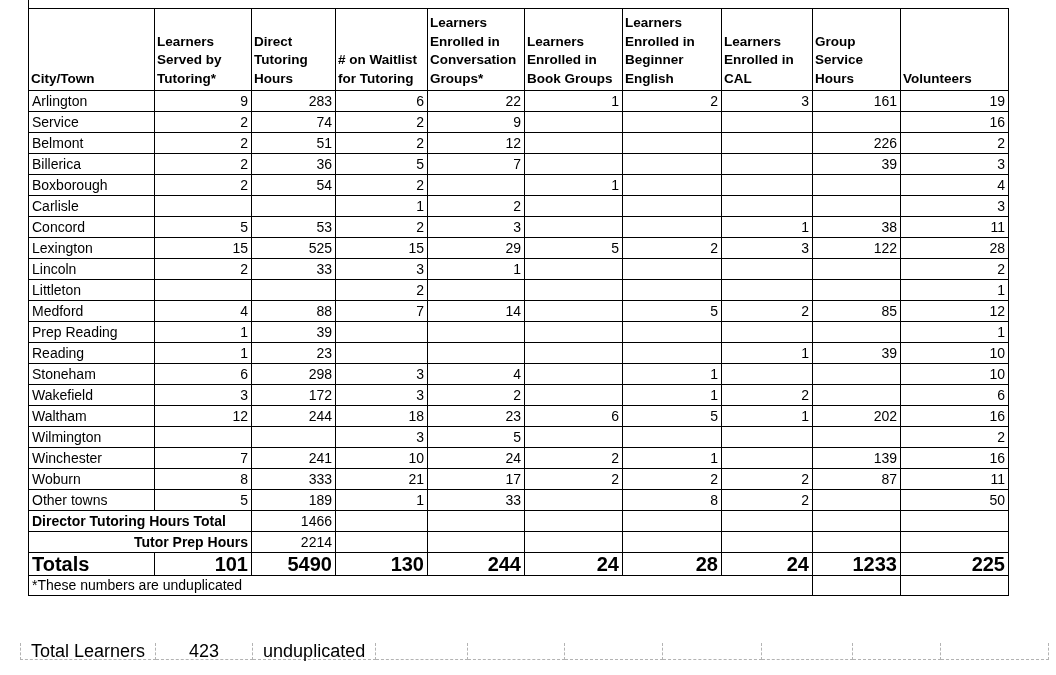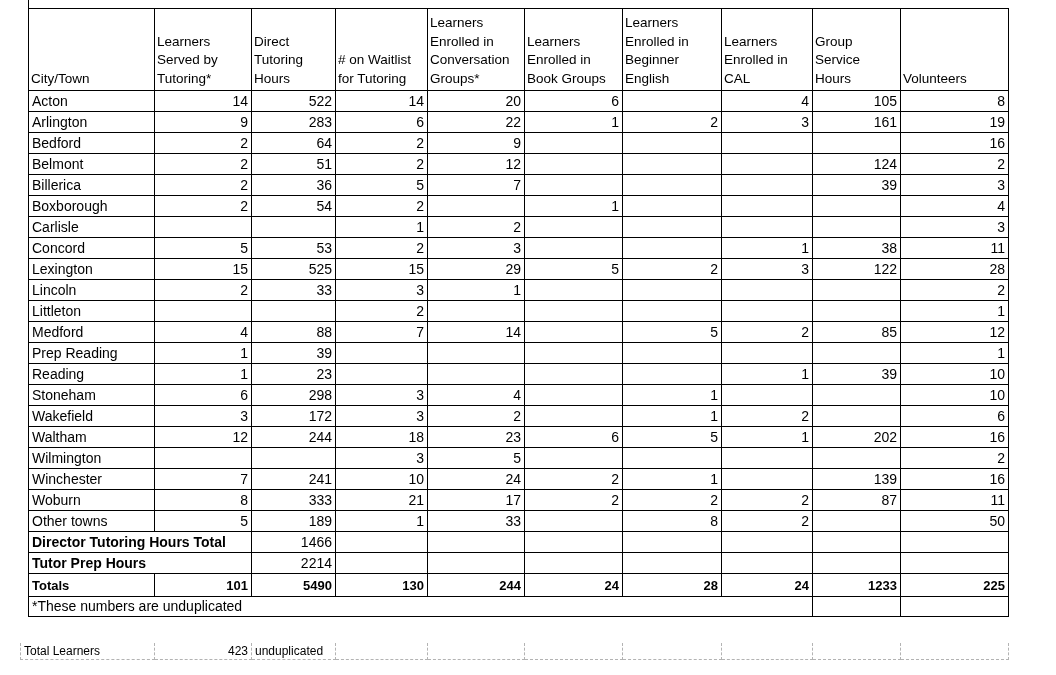--- a/index.html
+++ b/index.html
@@ -11,36 +11,36 @@
 
   table{border-collapse:collapse;table-layout:fixed;}
   .main-table{position:absolute;left:28px;top:8px;}
   .main-table td{
     border:1px solid #000;
     font-size:14px;line-height:19px;height:20px;
     padding:0 3px;white-space:nowrap;overflow:visible;
     vertical-align:middle;
   }
   .main-table tr.hdr td{
-    font-weight:normal;font-size:13.5px;line-height:18.5px;
+    font-weight:bold;font-size:13.5px;line-height:18.5px;
     vertical-align:bottom;white-space:normal;
     height:78px;padding:1px 2px 2px 2px;
   }
   .num{text-align:right;}
   .city{text-align:left;}
   tr.summary td.slabel{font-weight:bold;}
-  tr.summary td.slabel.centered{text-align:left;}
-  tr.totals td{font-weight:bold;font-size:13px;height:22px;}
+  tr.summary td.slabel.centered{text-align:right;}
+  tr.totals td{font-weight:bold;font-size:20px;height:22px;}
   tr.footnote td{height:19px;}
 
   .bottom-table{position:absolute;left:20px;top:643px;}
   .bottom-table td{
     border:1px dashed #b3b3b3;border-top:none;
-    font-size:12px;line-height:16px;height:16px;
-    padding:0 3px;white-space:nowrap;overflow:visible;
+    font-size:18px;line-height:16px;height:16px;
+    padding:0 10px;white-space:nowrap;overflow:visible;text-align:center;
   }
 </style>
 </head>
 <body>
 
 <div class="sheet">
   <div class="top-stub"></div>
 
   <table class="main-table" id="main-table">
     <colgroup>
@@ -62,65 +62,53 @@
           <td class="h">Direct Tutoring Hours</td>
           <td class="h"># on Waitlist for Tutoring</td>
           <td class="h">Learners Enrolled in Conversation Groups*</td>
           <td class="h">Learners Enrolled in Book Groups</td>
           <td class="h">Learners Enrolled in Beginner English</td>
           <td class="h">Learners Enrolled in CAL</td>
           <td class="h">Group Service Hours</td>
           <td class="h">Volunteers</td>
         </tr>
         <tr class="data">
-          <td class="city">Acton</td>
-          <td class="num">14</td>
-          <td class="num">522</td>
-          <td class="num">14</td>
-          <td class="num">20</td>
-          <td class="num">6</td>
-          <td class="num"></td>
-          <td class="num">4</td>
-          <td class="num">105</td>
-          <td class="num">8</td>
-        </tr>
-        <tr class="data">
           <td class="city">Arlington</td>
           <td class="num">9</td>
           <td class="num">283</td>
           <td class="num">6</td>
           <td class="num">22</td>
           <td class="num">1</td>
           <td class="num">2</td>
           <td class="num">3</td>
           <td class="num">161</td>
           <td class="num">19</td>
         </tr>
         <tr class="data">
-          <td class="city">Bedford</td>
-          <td class="num">2</td>
-          <td class="num">64</td>
+          <td class="city">Service</td>
+          <td class="num">2</td>
+          <td class="num">74</td>
           <td class="num">2</td>
           <td class="num">9</td>
           <td class="num"></td>
           <td class="num"></td>
           <td class="num"></td>
           <td class="num"></td>
           <td class="num">16</td>
         </tr>
         <tr class="data">
           <td class="city">Belmont</td>
           <td class="num">2</td>
           <td class="num">51</td>
           <td class="num">2</td>
           <td class="num">12</td>
           <td class="num"></td>
           <td class="num"></td>
           <td class="num"></td>
-          <td class="num">124</td>
+          <td class="num">226</td>
           <td class="num">2</td>
         </tr>
         <tr class="data">
           <td class="city">Billerica</td>
           <td class="num">2</td>
           <td class="num">36</td>
           <td class="num">5</td>
           <td class="num">7</td>
           <td class="num"></td>
           <td class="num"></td>

